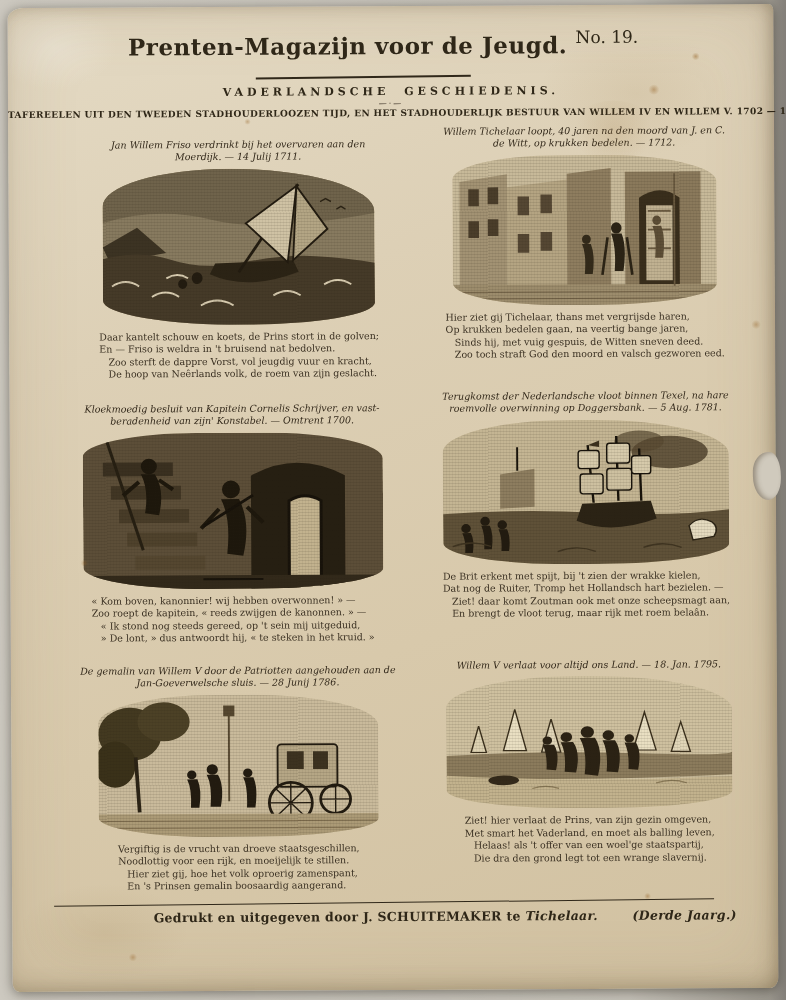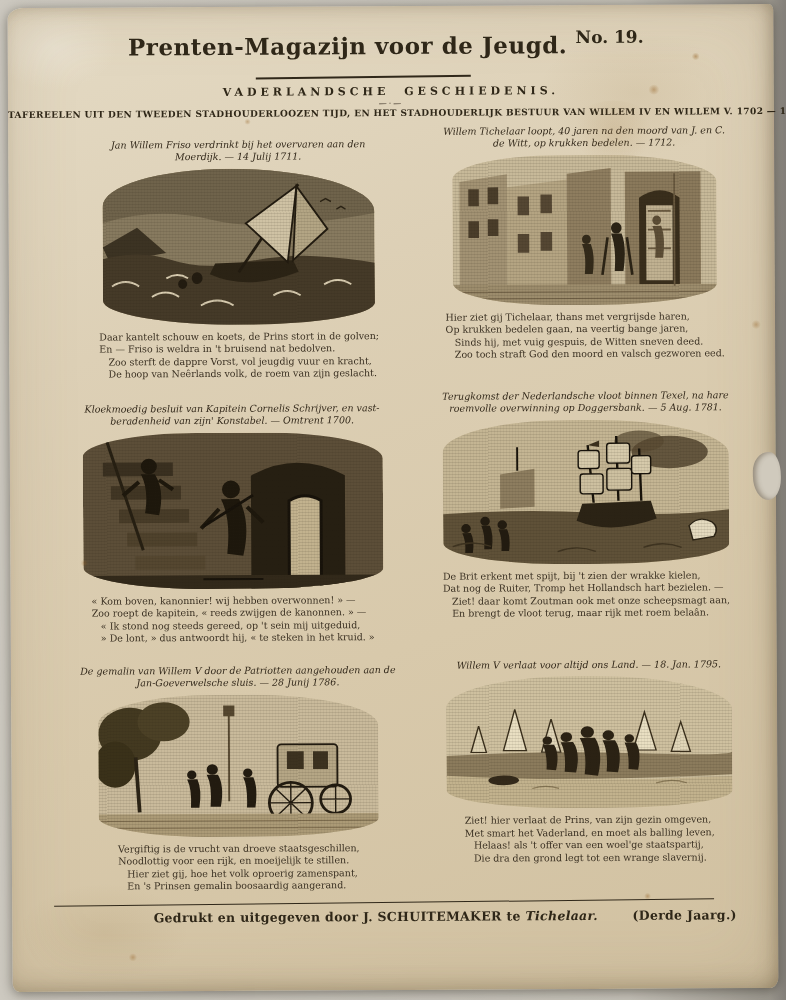--- a/index.html
+++ b/index.html
@@ -25,21 +25,21 @@
     transform:rotate(-0.3deg);
   }
   .masthead{
     position:absolute;left:30px;top:26px;width:620px;text-align:center;
     font-size:23px;font-weight:bold;letter-spacing:.5px;
   }
   .masthead-underline{
     position:absolute;left:248px;top:70px;width:215px;height:0;
     border-top:2px solid #30281a;transform:rotate(-.4deg);
   }
-  .issue-no{position:absolute;left:568px;top:22px;font-size:17px;font-weight:bold;}
+  .issue-no{position:absolute;left:568px;top:22px;font-size:17px;font-weight:normal;}
   .series-title{
     position:absolute;left:0;right:0;top:79px;text-align:center;
     font-size:11px;font-weight:bold;letter-spacing:4px;word-spacing:7px;
   }
   .ornament{position:absolute;left:0;right:0;top:93px;text-align:center;font-size:8px;letter-spacing:2px;color:#40362a;}
   .subtitle{
     position:absolute;left:0;right:0;top:102px;text-align:center;
     font-size:9px;font-weight:bold;letter-spacing:.4px;white-space:nowrap;
   }
   .panel{position:absolute;}
@@ -70,21 +70,21 @@
   .p6{left:422px;top:654px;width:312px;} .p6 .engraving{width:286px;height:132px;border-radius:46% 50% 44% 46% / 24% 26% 13% 14%;}
   .footer-rule{
     position:absolute;left:42px;top:896px;width:660px;height:0;
     border-top:1.5px solid #30281a;transform:rotate(-.35deg);
   }
   .imprint{
     position:absolute;left:100px;right:0;top:903px;text-align:center;
     font-size:12.5px;font-weight:bold;letter-spacing:.3px;
   }
   .imprint .place{font-style:italic;}
-  .imprint .suffix{margin-left:30px;}
+  .imprint .suffix{font-style:italic;margin-left:30px;}
   .stain{position:absolute;border-radius:50%;pointer-events:none;}
   .s1{left:640px;top:80px;width:12px;height:10px;background:radial-gradient(circle,rgba(150,100,40,.45),rgba(150,100,40,0) 70%);}
   .s2{left:684px;top:48px;width:8px;height:8px;background:radial-gradient(circle,rgba(150,100,40,.5),rgba(150,100,40,0) 70%);}
   .s3{left:236px;top:112px;width:7px;height:6px;background:radial-gradient(circle,rgba(150,100,40,.4),rgba(150,100,40,0) 70%);}
   .s4{left:560px;top:96px;width:90px;height:60px;background:radial-gradient(circle,rgba(150,110,50,.14),rgba(150,110,50,0) 70%);}
   .s5{left:116px;top:946px;width:9px;height:8px;background:radial-gradient(circle,rgba(150,100,40,.4),rgba(150,100,40,0) 70%);}
   .s6{left:632px;top:888px;width:7px;height:7px;background:radial-gradient(circle,rgba(150,100,40,.45),rgba(150,100,40,0) 70%);}
   .s7{left:70px;top:552px;width:8px;height:7px;background:radial-gradient(circle,rgba(150,100,40,.35),rgba(150,100,40,0) 70%);}
   .s8{left:742px;top:316px;width:10px;height:9px;background:radial-gradient(circle,rgba(150,100,40,.4),rgba(150,100,40,0) 70%);}
   .tear{

